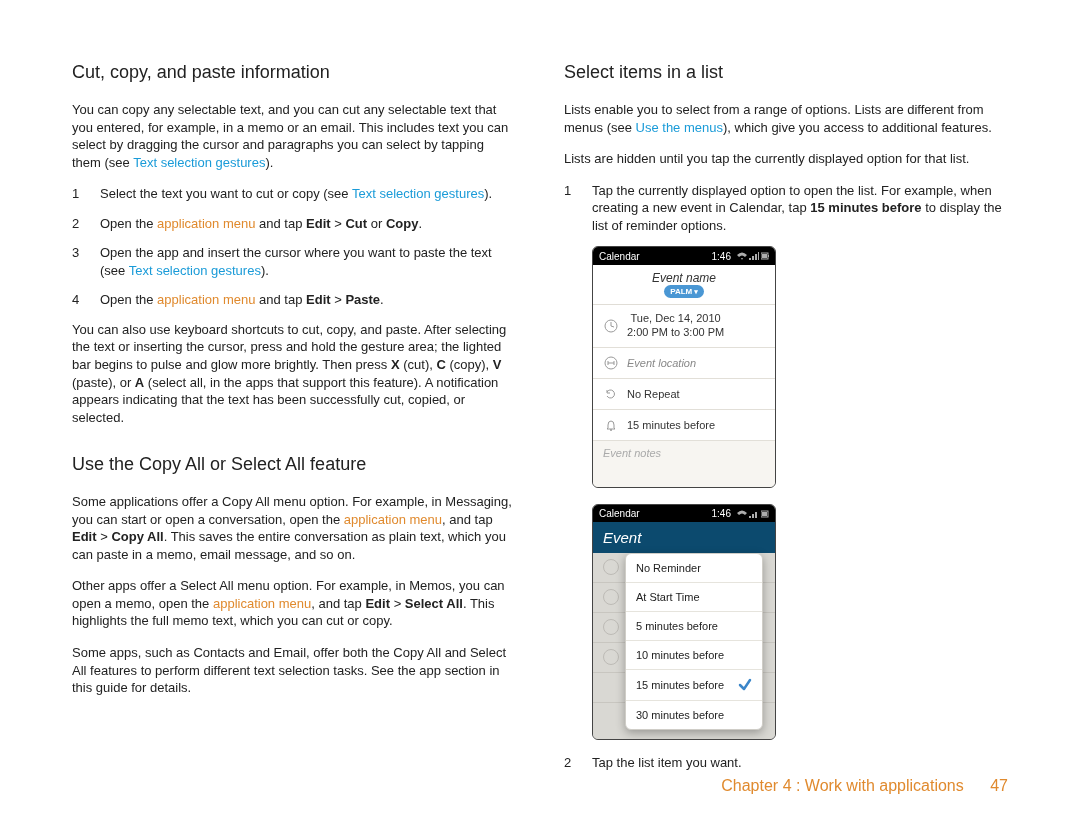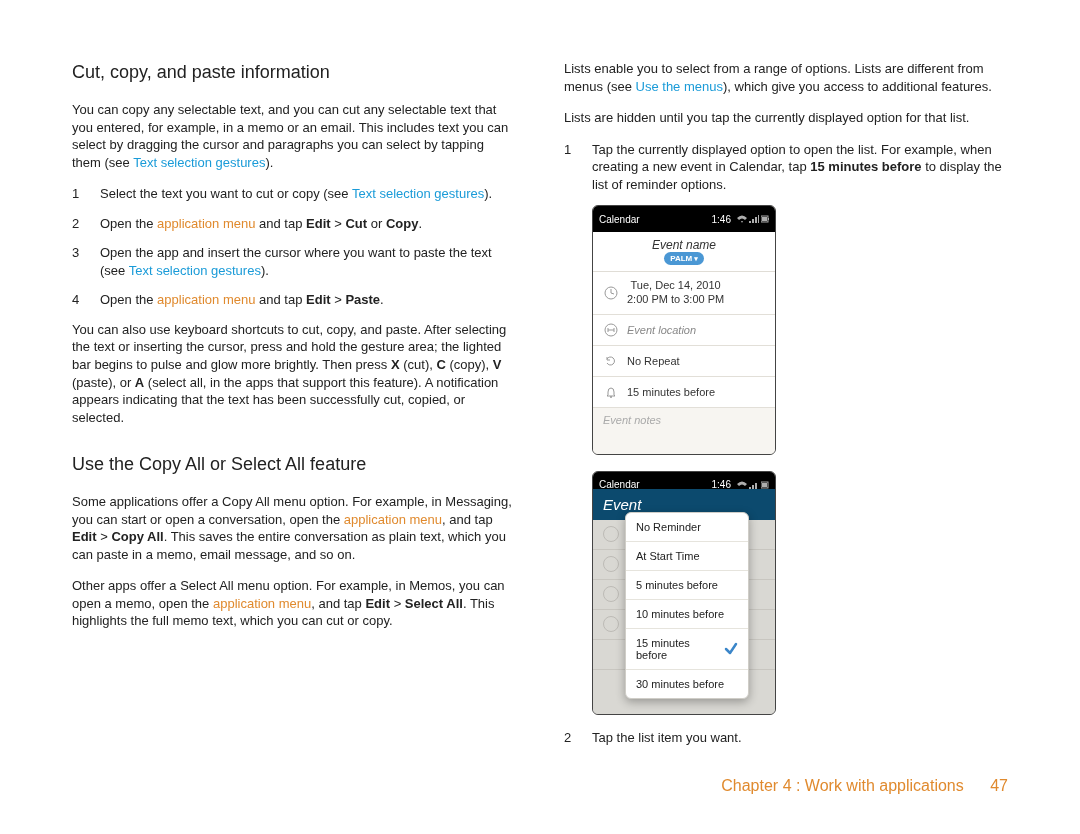--- a/index.html
+++ b/index.html
@@ -65,21 +65,21 @@
     overflow: hidden;
     margin-bottom: 16px;
   }
   .statusbar {
     background: #000;
     color: #fff;
     font-size: 10px;
     display: flex;
     align-items: center;
     padding: 2px 6px;
-    height: 26px;
+    height: 18px;
   }
   .statusbar .sb-title { flex: 1; }
   .statusbar .sb-time { margin-right: 6px; }
   .statusbar .sb-icons {
     display: flex;
     gap: 2px;
     align-items: center;
     font-size: 9px;
     opacity: 0.85;
   }
@@ -170,23 +170,23 @@
   }
   .event-band {
     background: #0c4a6e;
     color: #fff;
     font-size: 15px;
     padding: 7px 10px;
     font-style: italic;
   }
   .popup {
     position: absolute;
-    top: 40px;
+    top: 48px;
     left: 32px;
-    width: 124px;
+    width: 138px;
     background: #fff;
     border: 1px solid #cfcdc7;
     border-radius: 6px;
     box-shadow: 0 3px 10px rgba(0,0,0,0.3);
     overflow: hidden;
   }
   .popup-row {
     padding: 8px 10px;
     font-size: 11px;
     border-bottom: 1px solid #e6e4dd;
@@ -258,23 +258,25 @@
     <h2 class="mt">Use the Copy All or Select All feature</h2>
 
     <p>
       <span>Some applications offer a Copy All menu option. For example, in Messaging, you can start or open a conversation, open the </span><span class="orange">application menu</span><span>, and tap </span><b>Edit</b><span> &gt; </span><b>Copy All</b><span>. This saves the entire conversation as plain text, which you can paste in a memo, email message, and so on.</span>
     </p>
 
     <p>
       <span>Other apps offer a Select All menu option. For example, in Memos, you can open a memo, open the </span><span class="orange">application menu</span><span>, and tap </span><b>Edit</b><span> &gt; </span><b>Select All</b><span>. This highlights the full memo text, which you can cut or copy.</span>
     </p>
 
+    <p>Some apps, such as Contacts and Email, offer both the Copy All and Select All features to perform different text selection tasks. See the app section in this guide for details.</p>
   </div>
 
   <div class="col">
+    <h2>Select items in a list</h2>
 
     <p>
       <span>Lists enable you to select from a range of options. Lists are different from menus (see </span><span class="link">Use the menus</span><span>), which give you access to additional features.</span>
     </p>
 
     <p>Lists are hidden until you tap the currently displayed option for that list.</p>
 
     <div class="step">
       <div class="step-num">1</div>
       <div class="step-text">

